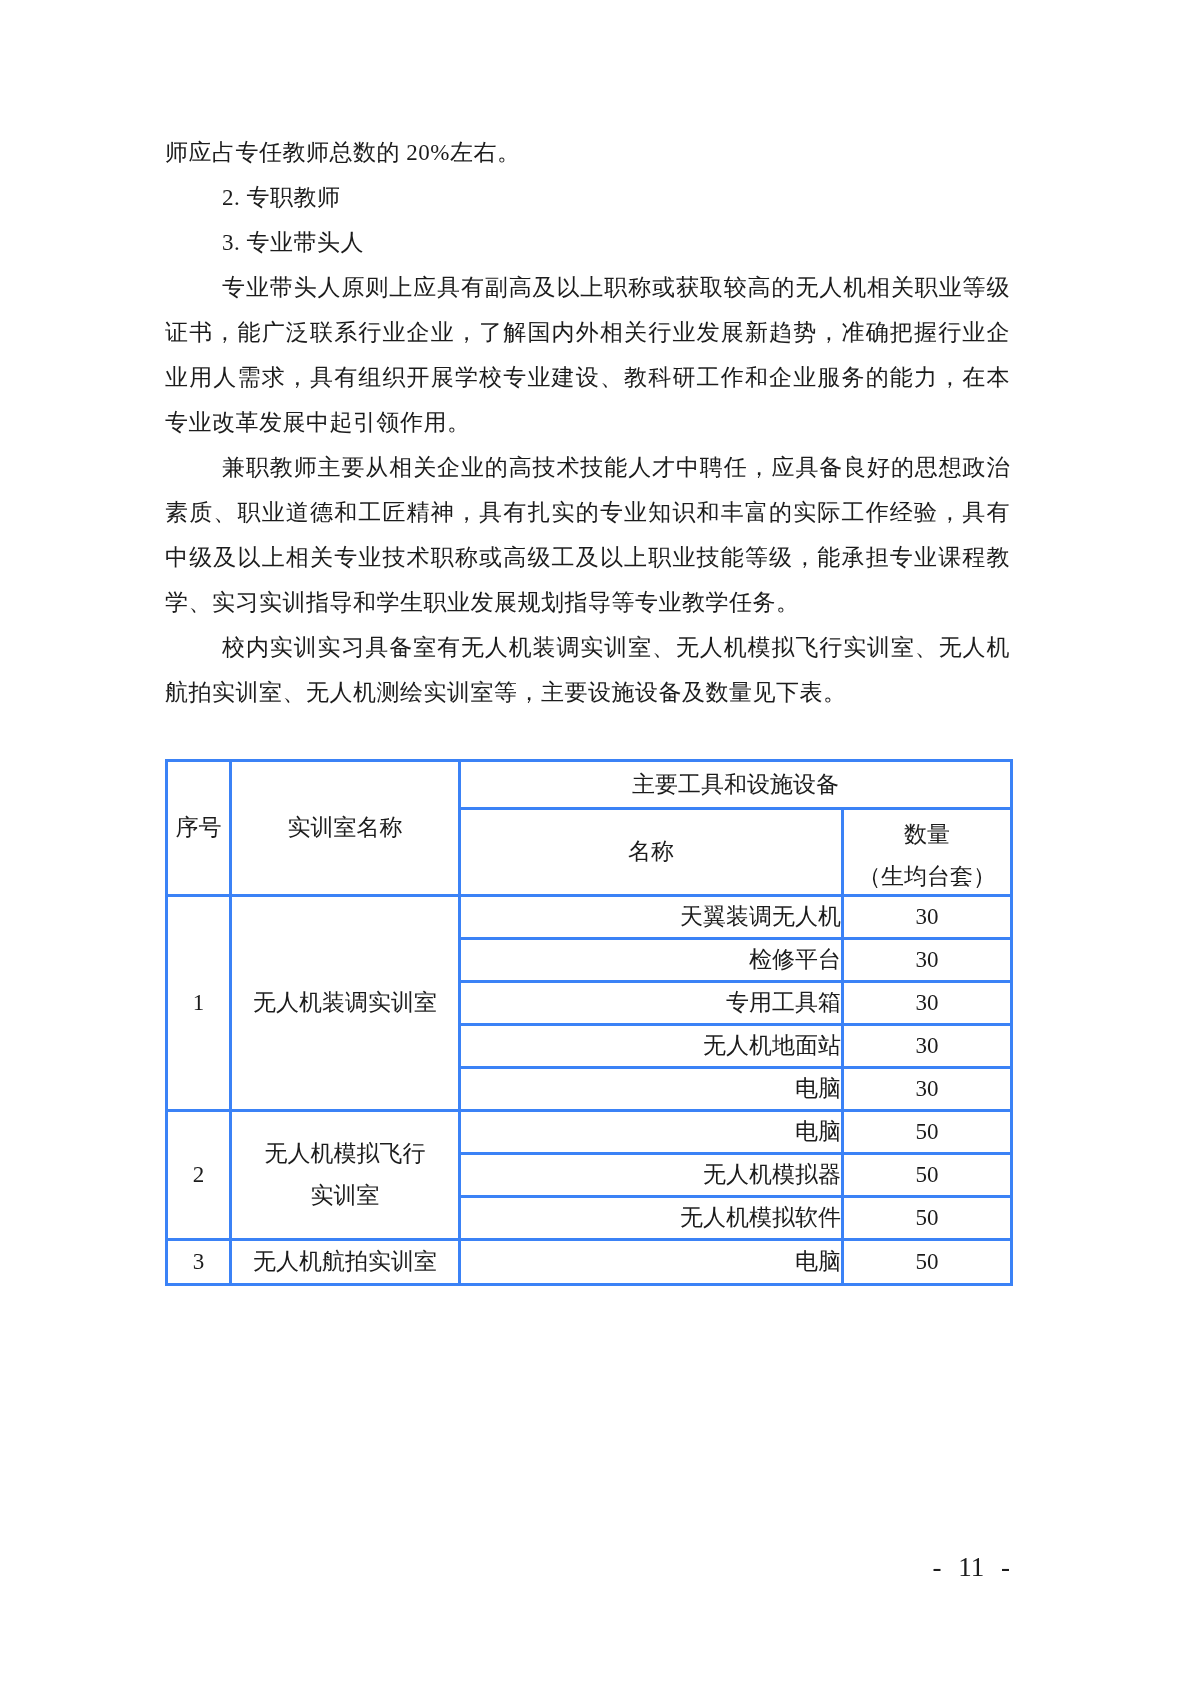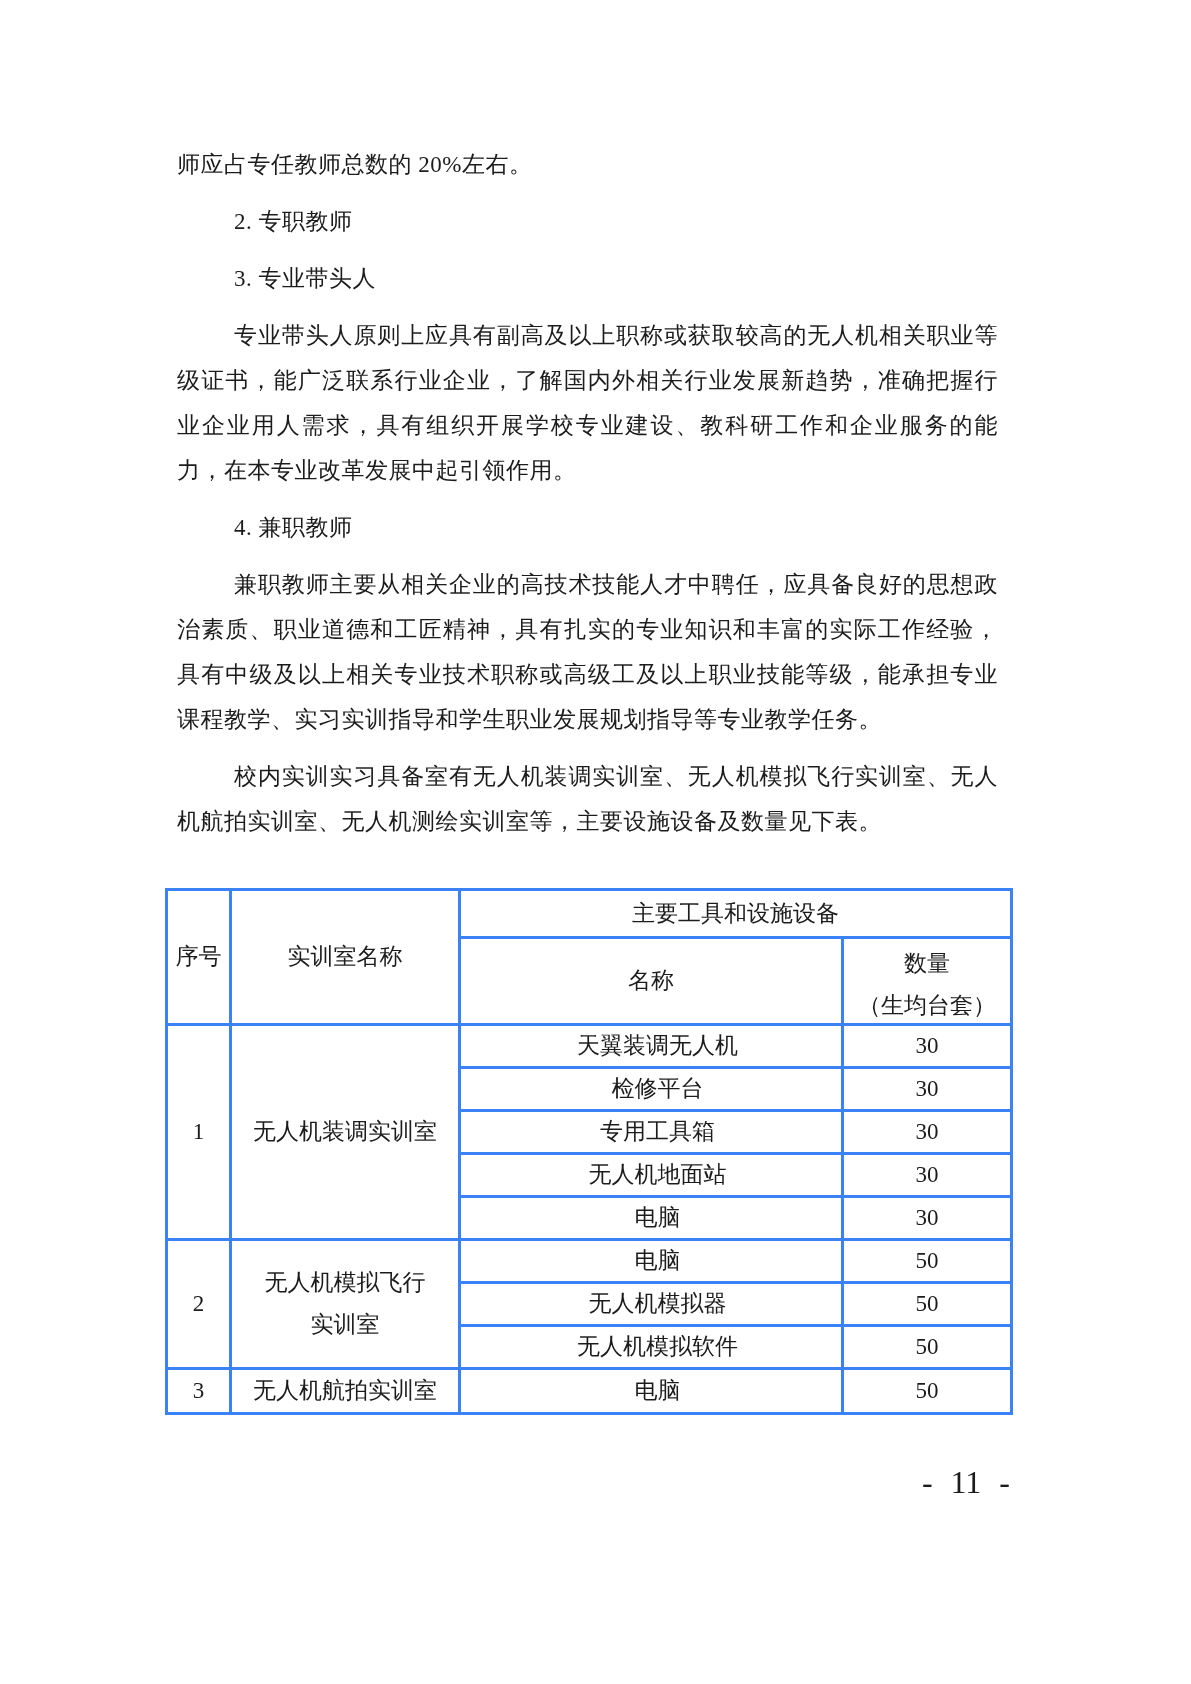--- a/index.html
+++ b/index.html
@@ -7,21 +7,21 @@
     position:relative;
     width:1191px; height:1684px;
     background:#ffffff;
     box-sizing:border-box;
     padding:130px 181px 0 165px;
     font-family:"Liberation Serif", serif;
     color:#1c1c1c;
     overflow:hidden;
   }
   .para {
-    margin:12px;
+    margin:0;
     font-size:23px;
     line-height:45px;
     text-align:justify;
     text-justify:inter-ideograph;
     letter-spacing:0.5px;
   }
   .indent { text-indent:57px; }
   .heading { font-weight:700; font-size:24px; }
   .doc-table {
     border-collapse:collapse;
@@ -32,45 +32,44 @@
   }
   .doc-table td {
     border:3px solid #3b82f6;
     text-align:center;
     vertical-align:middle;
     font-size:23px;
     line-height:40px;
     padding:0;
     overflow:hidden;
   }
-  .doc-table td.name { text-align:center; padding-left:13px; }
+  .doc-table td.name { text-align:right; padding-left:13px; }
   tr.hA { height:48px; }
   tr.hB { height:66px; }
   tr.r  { height:41px; }
   .two-line div { line-height:34px;margin-top:8px; }
   .room-cell div { line-height:42px; }
   .footer {
     position:absolute;
-    top:1464px;
+    top:1552px;
     right:181px;
-    font-size:32px;
+    font-size:27px;
     word-spacing:10px;
     color:#1c1c1c;
   }
 </style>
 </head>
 <body>
 
 <div class="page">
 
   <p class="para">师应占专任教师总数的 20%左右。</p>
   <p class="para indent">2. 专职教师</p>
   <p class="para indent">3. 专业带头人</p>
   <p class="para indent">专业带头人原则上应具有副高及以上职称或获取较高的无人机相关职业等级证书，能广泛联系行业企业，了解国内外相关行业发展新趋势，准确把握行业企业用人需求，具有组织开展学校专业建设、教科研工作和企业服务的能力，在本专业改革发展中起引领作用。</p>
-  <p class="para indent">4. 兼职教师</p>
   <p class="para indent">兼职教师主要从相关企业的高技术技能人才中聘任，应具备良好的思想政治素质、职业道德和工匠精神，具有扎实的专业知识和丰富的实际工作经验，具有中级及以上相关专业技术职称或高级工及以上职业技能等级，能承担专业课程教学、实习实训指导和学生职业发展规划指导等专业教学任务。</p>
   <p class="para indent">校内实训实习具备室有无人机装调实训室、无人机模拟飞行实训室、无人机航拍实训室、无人机测绘实训室等，主要设施设备及数量见下表。</p>
 
   <table class="doc-table">
     <colgroup>
       <col style="width:64px">
       <col style="width:229px">
       <col style="width:383px">
       <col style="width:169px">
     </colgroup>

